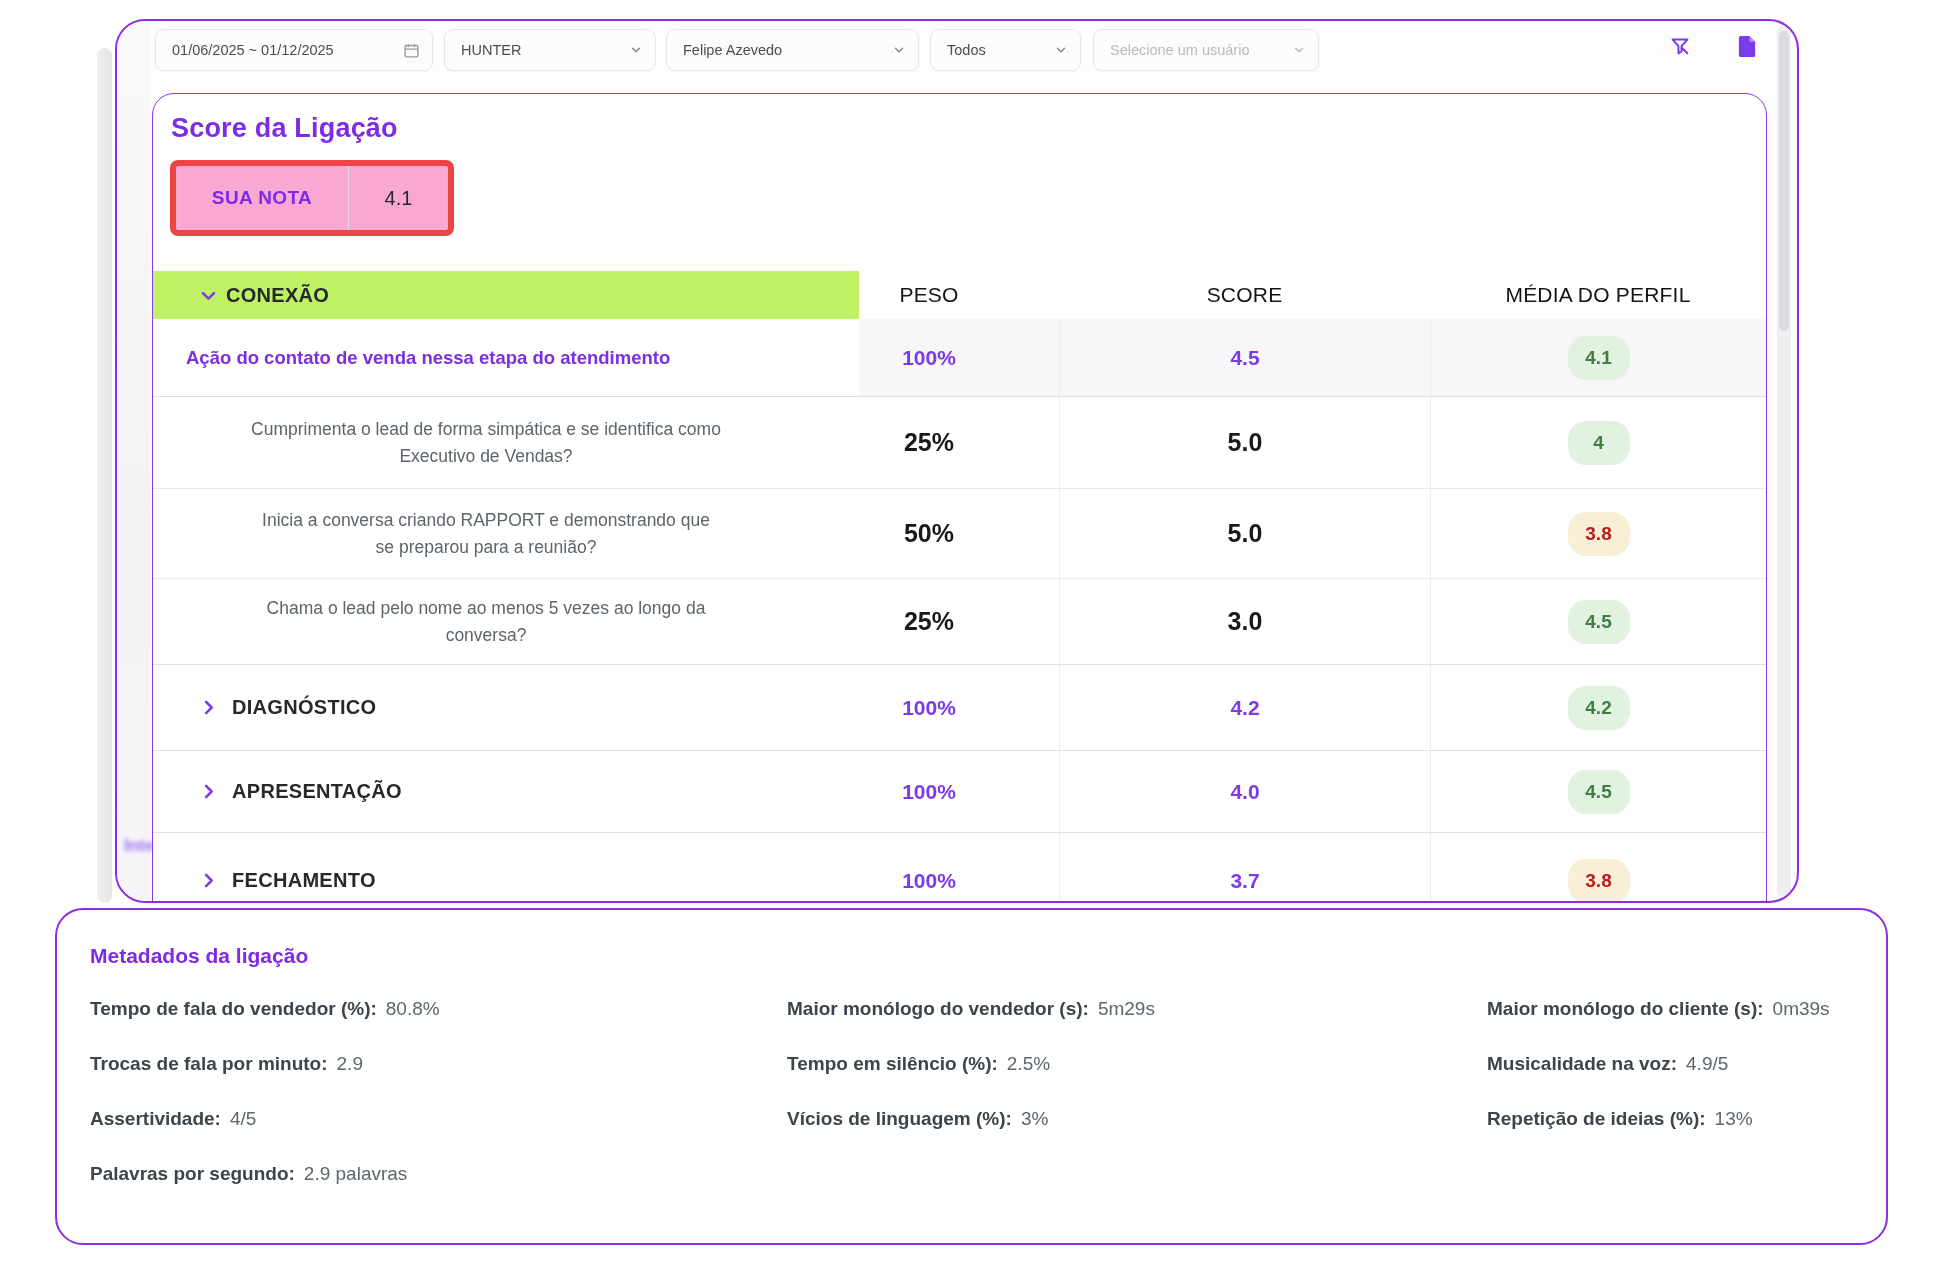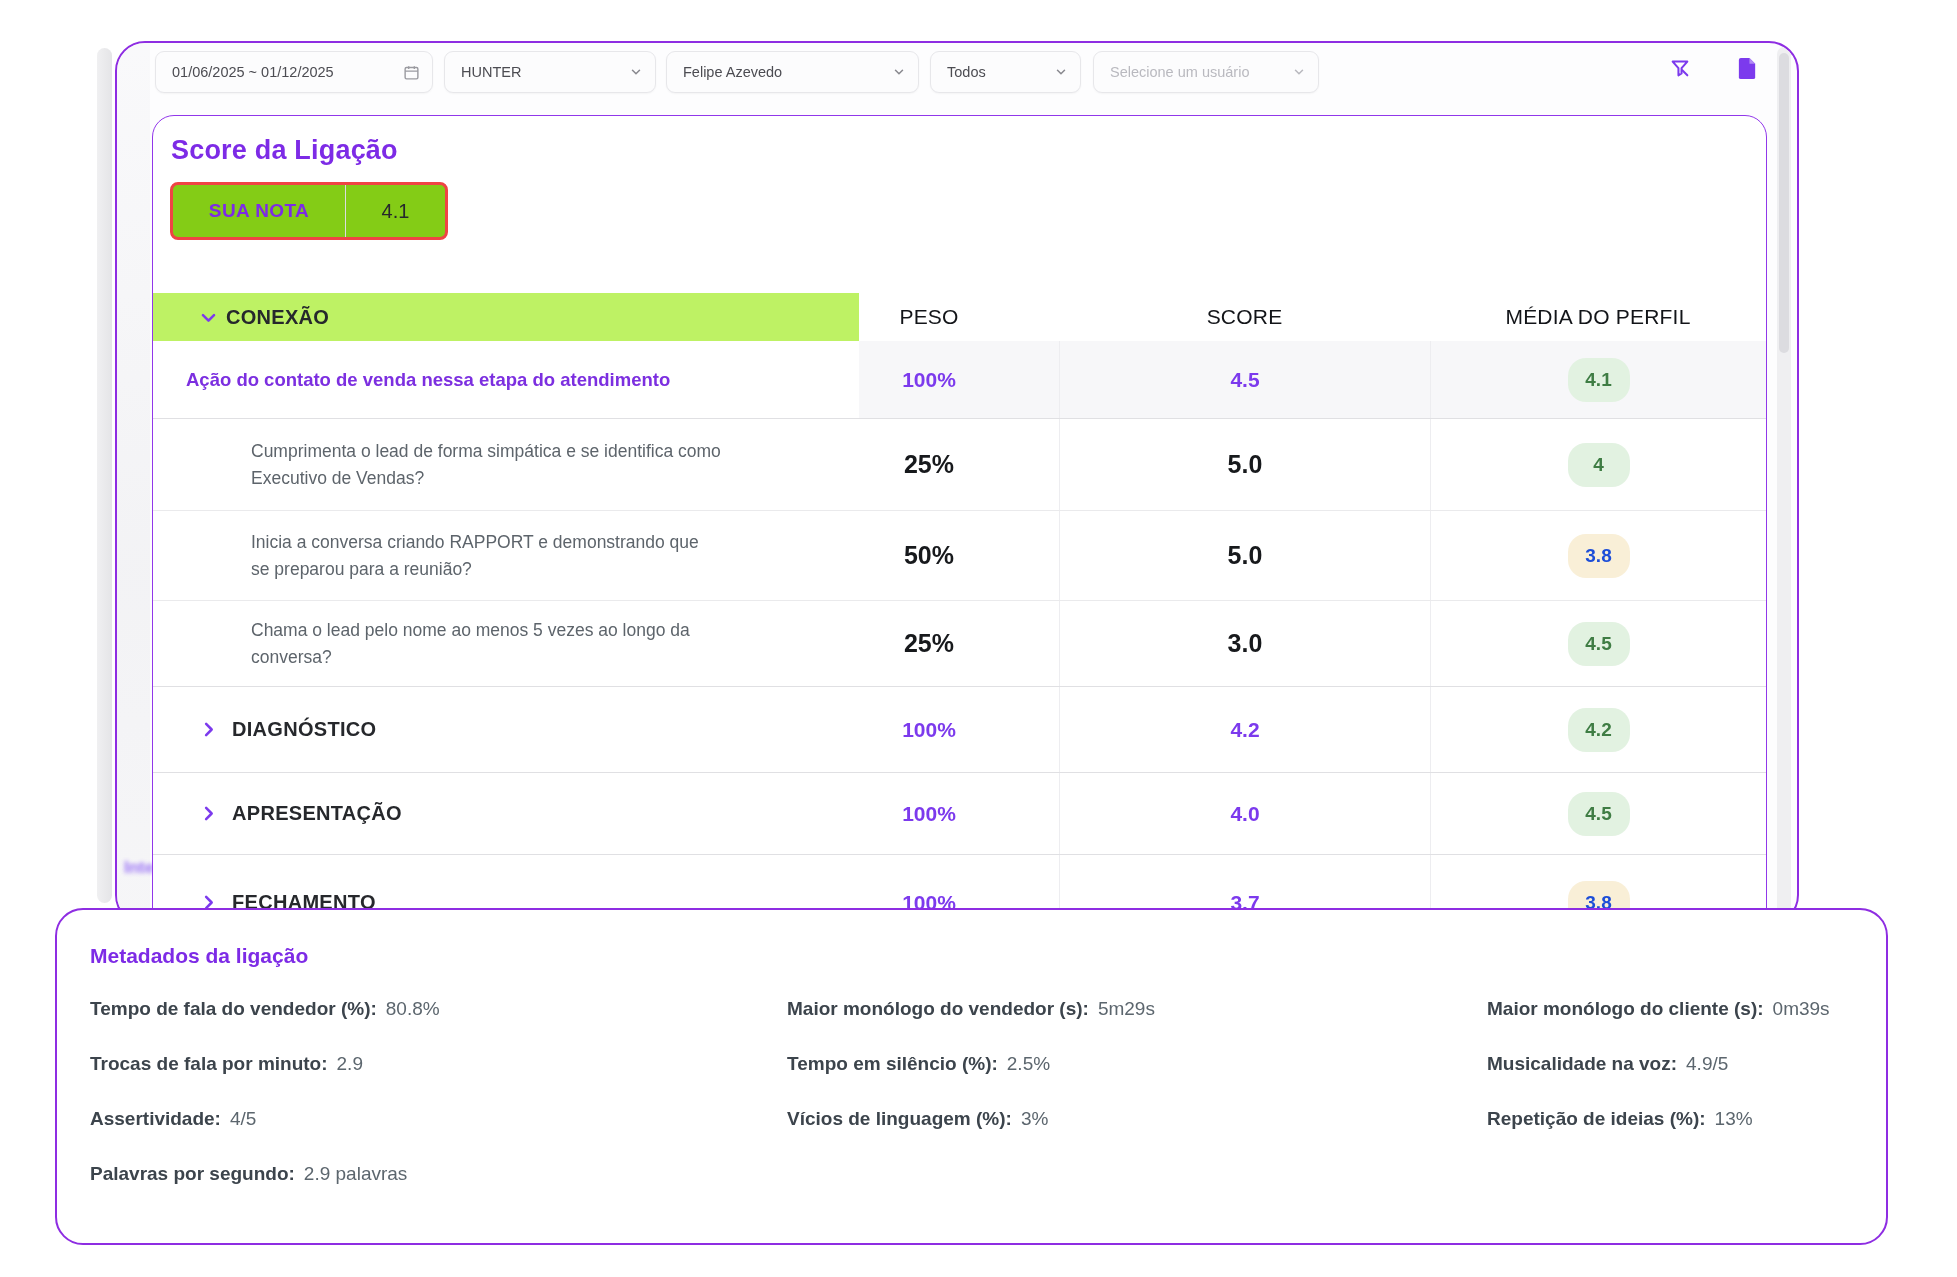--- a/index.html
+++ b/index.html
@@ -5,22 +5,22 @@
   * { margin:0; padding:0; box-sizing:border-box; }
   html,body { width:1957px; height:1277px; background:#ffffff; overflow:hidden;
               font-family:"Liberation Sans", sans-serif; }
   .stage { position:relative; width:1957px; height:1277px; background:#fff; }
 
   
   .bg-strip { position:absolute; left:97px; top:48px; width:15px; height:855px;
               background:linear-gradient(90deg,#ececee,#dedee1); border-radius:8px; opacity:.8; }
 
   
-  .outer-panel { position:absolute; left:115px; top:41px; width:1684px; height:884px;
-                 background:#fdfdfe; border:2px solid #8e2de2; border-radius:30px; overflow:hidden; }
+  .outer-panel { position:absolute; left:115px; top:19px; width:1684px; height:884px;
+                 background:#fdfdfe; border:2px solid #8e2de2; border-radius:30px; overflow:hidden;text-align:center; }
   .inner-left-shade { position:absolute; left:0; top:0; width:33px; height:100%;
                       background:linear-gradient(180deg,#f7f7f9 0%,#ededf0 60%,#f2f2f4 100%); opacity:.65; }
   .bg-fragment { position:absolute; left:7px; top:815px; color:#8b5cf6; font-weight:bold;
                  font-size:17px; filter:blur(2px); opacity:.85; }
 
   
   .filter-bar { position:absolute; left:0; top:0; width:100%; height:60px; }
   .field { position:absolute; top:8px; height:42px; background:#fcfcfd; border:1px solid #e7e7ea;
            border-radius:9px; box-shadow:0 1px 2px rgba(0,0,0,.04); display:flex; align-items:center;
            padding:0 12px 0 16px; font-size:14.5px; color:#4c4c52; }
@@ -34,22 +34,22 @@
   .f-sel   { left:976px; width:226px; }
   .icon-btn { position:absolute; top:12px; width:26px; height:26px; display:flex;
               align-items:center; justify-content:center; cursor:pointer; }
   .ib-filter { left:1550px; } .ib-file { left:1617px; }
 
   
   .score-card { position:absolute; left:35px; top:72px; width:1615px; height:830px;
                 background:#ffffff; border:1.5px solid #9137ea; border-radius:22px; overflow:hidden; }
   .sc-title { position:absolute; left:18px; top:19px; font-size:27px; font-weight:bold;
               color:#7d2be6; letter-spacing:.2px; }
-  .nota-box { position:absolute; left:17px; top:66px; height:58px; display:flex;
-              border:3px solid #ef4444; border-radius:8px; overflow:hidden; background:#84cc16; }
+  .nota-box { position:absolute; left:17px; top:66px; height:76px; display:flex;
+              border:6px solid #ef4444; border-radius:8px; overflow:hidden; background:#f9a8d4; }
   .nota-label { width:173px; display:flex; align-items:center; justify-content:center;
                 font-size:19px; font-weight:bold; color:#7d2be6; letter-spacing:.4px;
                 border-right:1px solid #dcdce0; cursor:pointer; }
   .nota-value { width:99px; display:flex; align-items:center; justify-content:center;
                 font-size:20px; color:#26282c; }
 
   
   .table { position:absolute; left:0; top:177px; width:100%; }
   .t-row { display:grid; grid-template-columns:706px 200px 371px 1fr; align-items:center; }
   .c-q { height:100%; display:flex; align-items:center; }
@@ -78,21 +78,21 @@
   .row-group { height:86px; }
   .row-group .c-q { padding-left:45px; gap:14px; }
 
   .v-purple { font-size:21px; font-weight:bold; color:#7c3aed; }
   .v-black  { font-size:25px; font-weight:bold; color:#17191c; }
 
   .badge { min-width:62px; height:44px; padding:0 12px; border-radius:18px;
            display:inline-flex; align-items:center; justify-content:center;
            font-size:19px; font-weight:bold; }
   .badge.green  { background:#e2f2e1; color:#3f7d44; }
-  .badge.orange { background:#f9efd7; color:#1d4ed8; }
+  .badge.orange { background:#f9efd7; color:#b91c1c; }
 
   
   .panel-scrollbar { position:absolute; right:6px; top:4px; width:14px; height:872px;
                      background:#efeff1; border-radius:7px; }
   .panel-scrollbar .thumb { position:absolute; left:2px; top:6px; width:10px; height:300px;
                             background:#dcdce0; border-radius:5px; }
 
   
   .meta-card { position:absolute; left:55px; top:908px; width:1833px; height:337px; z-index:5;
                background:#ffffff; border:2px solid #8e2de2; border-radius:28px;

